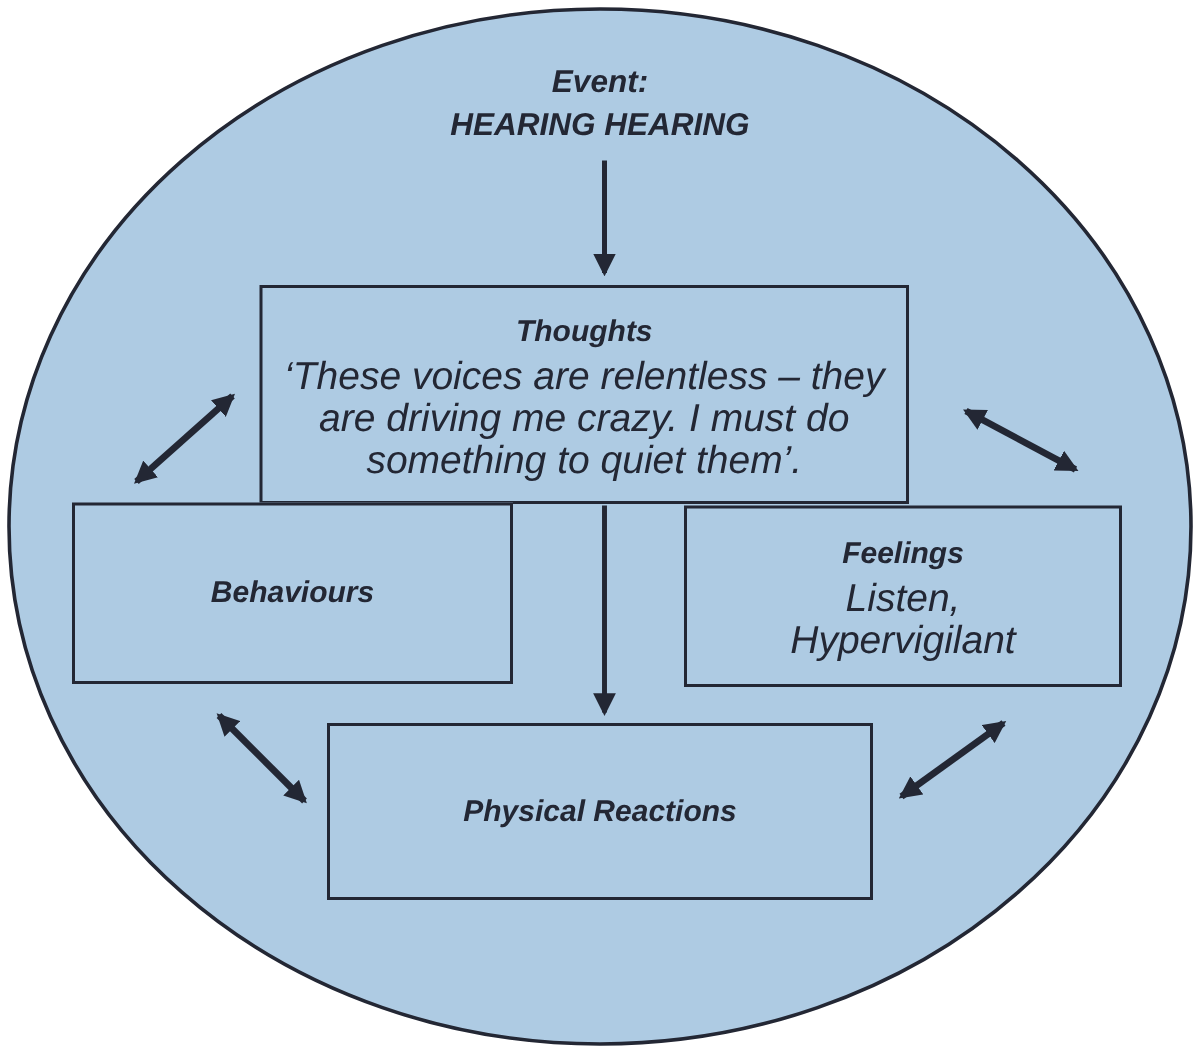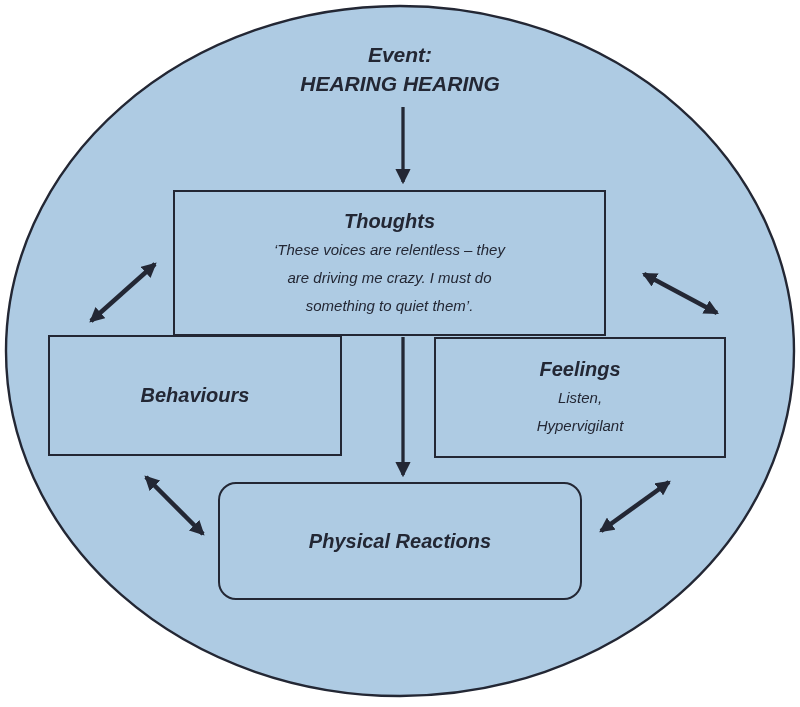--- a/index.html
+++ b/index.html
@@ -28,25 +28,25 @@
     text-align:center;font-weight:bold;font-size:21px;line-height:29px;
   }
   .node{
     position:absolute;box-sizing:border-box;
     border:2px solid var(--line-color);
     background:var(--ellipse-fill);
     display:flex;flex-direction:column;justify-content:center;
     text-align:center;
   }
   .node-title{font-weight:bold;font-size:20px;line-height:29px;}
-  .node-body{font-size:15px;line-height:28px;white-space:pre-line;}
+  .node-body{font-size:26px;line-height:28px;white-space:pre-line;}
   .node.thoughts{left:173px;top:190px;width:433px;height:146px;text-align:center;}
   .node.behaviours{left:48px;top:335px;width:294px;height:121px;gap:37px;}
-  .node.feelings{left:434px;top:337px;width:292px;height:121px;}
-  .node.physical{left:218px;top:482px;width:364px;height:118px;border-radius:18px;}
+  .node.feelings{left:456px;top:337px;width:292px;height:121px;}
+  .node.physical{left:218px;top:482px;width:364px;height:118px;}
 </style>
 </head>
 <body>
 
 <div class="canvas">
 
   <svg class="layer" width="800" height="707" viewBox="0 0 800 707">
     <defs>
       <marker id="ah-thin" viewBox="0 0 10 10" refX="8.5" refY="5" markerWidth="4.6" markerHeight="4.6" orient="auto-start-reverse">
         <path class="head" d="M0,0 L10,5 L0,10 Z"></path>

